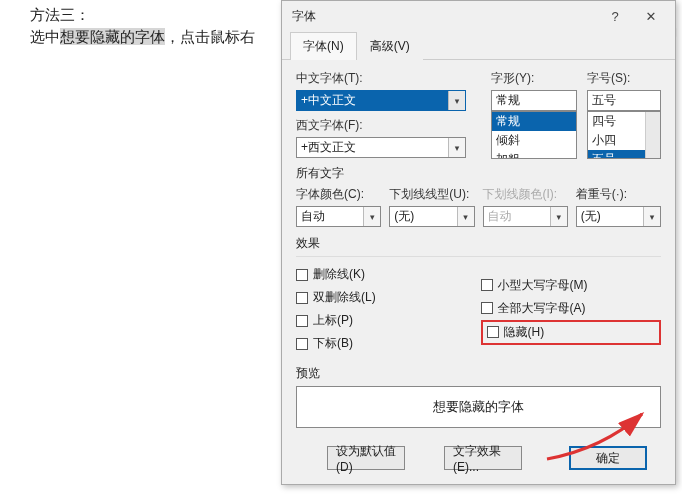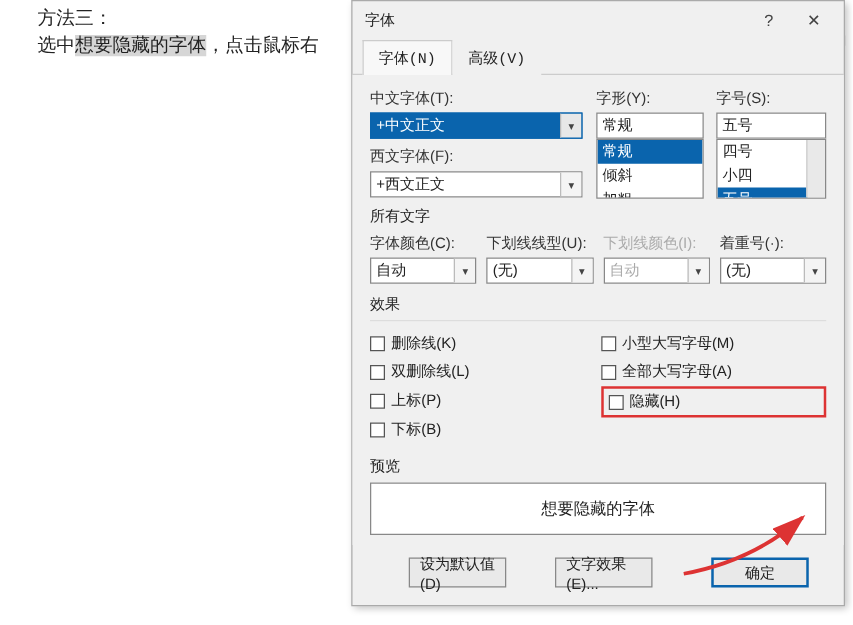--- a/index.html
+++ b/index.html
@@ -46,21 +46,20 @@
   .titlebar .btn {
     width: 36px; height: 26px;
     display: flex; align-items: center; justify-content: center;
     font-size: 13px; color: #444;
   }
   .tabstrip {
     display: flex;
     gap: 0;
     padding: 0 8px;
     border-bottom: 1px solid #ccc;
-    font-family: Liberation Mono, monospace;
   }
   .tab {
     padding: 5px 12px;
     font-size: 12px;
     border: 1px solid transparent;
     border-bottom: none;
     position: relative;
     top: 1px;
     background: #f0f0f0;
   }
@@ -113,20 +112,21 @@
   .grid4 { display: flex; gap: 8px; }
   .grid4 .cell { flex: 1; display: flex; flex-direction: column; }
   .dim { color: #aaa; }
   .effects {
     margin-top: 8px;
   }
   .effects .cols {
     display: flex; gap: 4px;
     border-top: 1px solid #ddd;
     padding-top: 6px;
+    align-items: center;
   }
   .effects .cols .col { flex: 1; }
   .chk { display: flex; align-items: center; gap: 5px; font-size: 12px; margin: 3px 0; }
   .chk .box {
     width: 12px; height: 12px; border: 1px solid #555; background: #fff;
   }
   .hl { border: 2px solid #d33; padding: 2px 4px; display: inline-flex; align-items: center; gap: 5px; }
   .preview {
     margin-top: 10px;
   }
@@ -204,21 +204,21 @@
         <div class="inputlike">
             <span>常规</span>
           </div>
         <div class="listbox" style="height:48px">
           <div class="item sel">常规</div>
           <div class="item">倾斜</div>
           <div class="item">加粗</div>
         </div>
       </div>
 
-      <div class="col" style="width:88px">
+      <div class="col" style="width:74px">
         <div class="lbl">字号(S):</div>
         <div class="inputlike">
             <span>五号</span>
           </div>
         <div class="listbox scroll" style="height:48px">
           <div class="item">四号</div>
           <div class="item">小四</div>
           <div class="item sel">五号</div>
         </div>
       </div>

